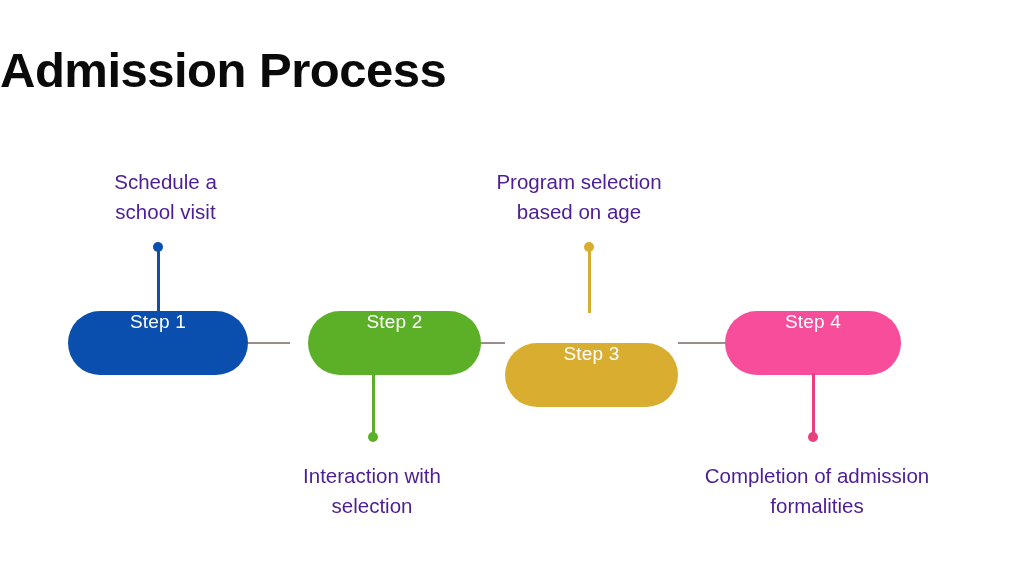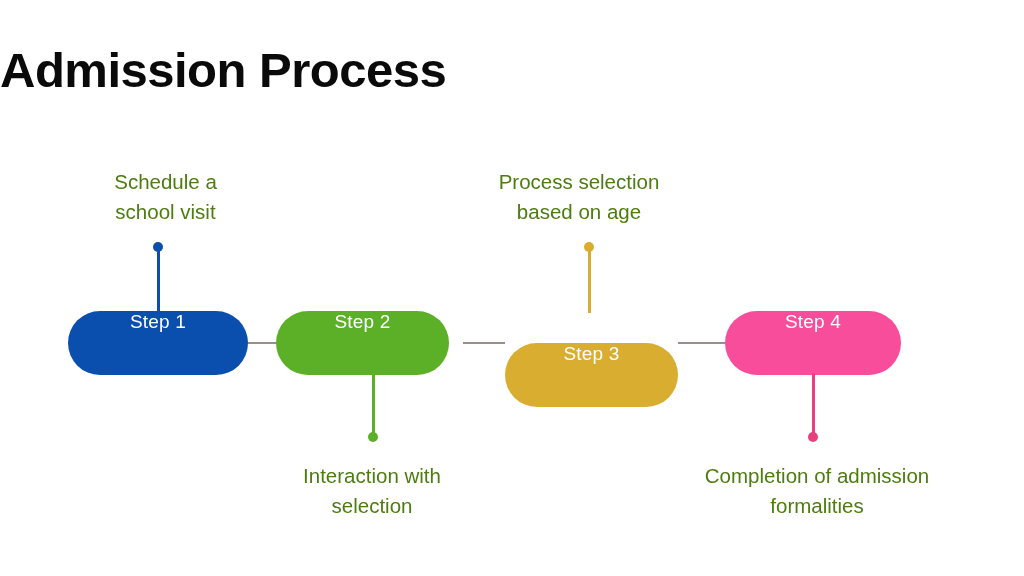--- a/index.html
+++ b/index.html
@@ -79,21 +79,21 @@
     height: 10px;
     border-radius: 50%;
   }
 
   
   .callout {
     position: absolute;
     text-align: center;
     font-size: 20.5px;
     line-height: 1.48;
-    color: #4d7c0f;
+    color: #4c1d95;
   }
 </style>
 </head>
 <body>
 
 <div id="slide">
 
   <div id="title">Admission Process</div>
 
   <div id="diagram">
@@ -105,32 +105,32 @@
     <div class="callout" style="left:63px; top:167px; width:205px;">
       <div>Schedule a</div>
       <div>school visit</div>
     </div>
     <div class="dot" style="left:153px; top:242px; background:#0b4fae;"></div>
     <div class="stem" style="left:156.5px; top:247px; height:66px; background:#0b4fae;"></div>
     <div class="pill" style="left:68px; width:180px; background:#0b4fae;">
       <span>Step 1</span>
     </div>
 
-    <div class="pill" style="left:276px; width:173px; background:#5cb027;">
+    <div class="pill" style="left:308px; width:173px; background:#5cb027;">
       <span>Step 2</span>
     </div>
     <div class="stem" style="left:371.5px; top:373px; height:64px; background:#5cb027;"></div>
     <div class="dot" style="left:368px; top:432px; background:#5cb027;"></div>
     <div class="callout" style="left:263px; top:461px; width:218px;">
       <div>Interaction with</div>
       <div>selection</div>
     </div>
 
     <div class="callout" style="left:458px; top:167px; width:242px;">
-      <div>Process selection</div>
+      <div>Program selection</div>
       <div>based on age</div>
     </div>
     <div class="dot" style="left:584px; top:242px; background:#d9ae30;"></div>
     <div class="stem" style="left:587.5px; top:247px; height:66px; background:#d9ae30;"></div>
     <div class="pill" style="left:505px; width:173px; background:#d9ae30;margin-top:32px;">
       <span>Step 3</span>
     </div>
 
     <div class="pill" style="left:725px; width:176px; background:#f84d9b;">
       <span>Step 4</span>

